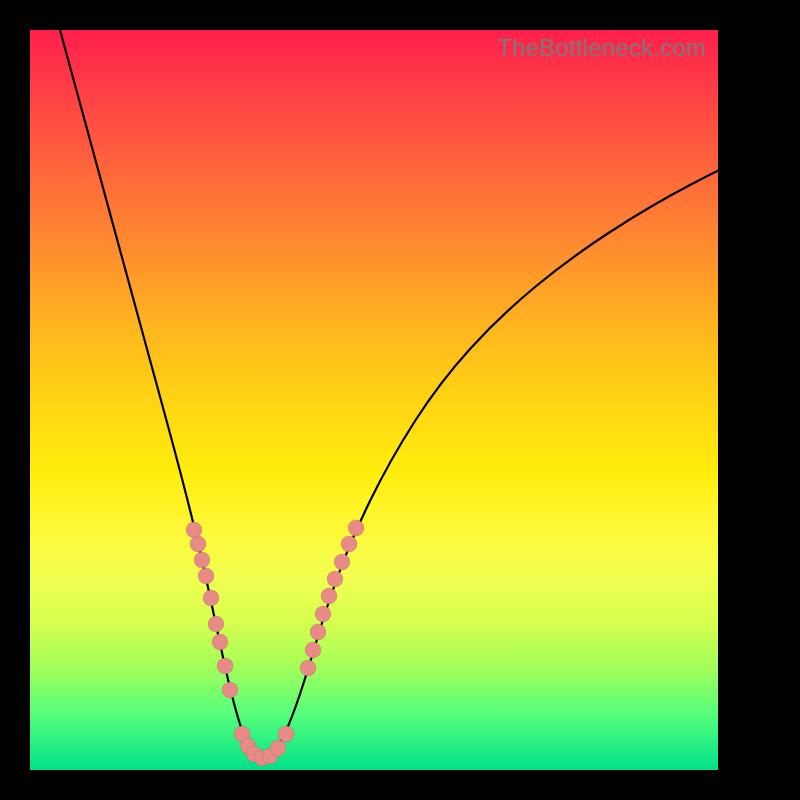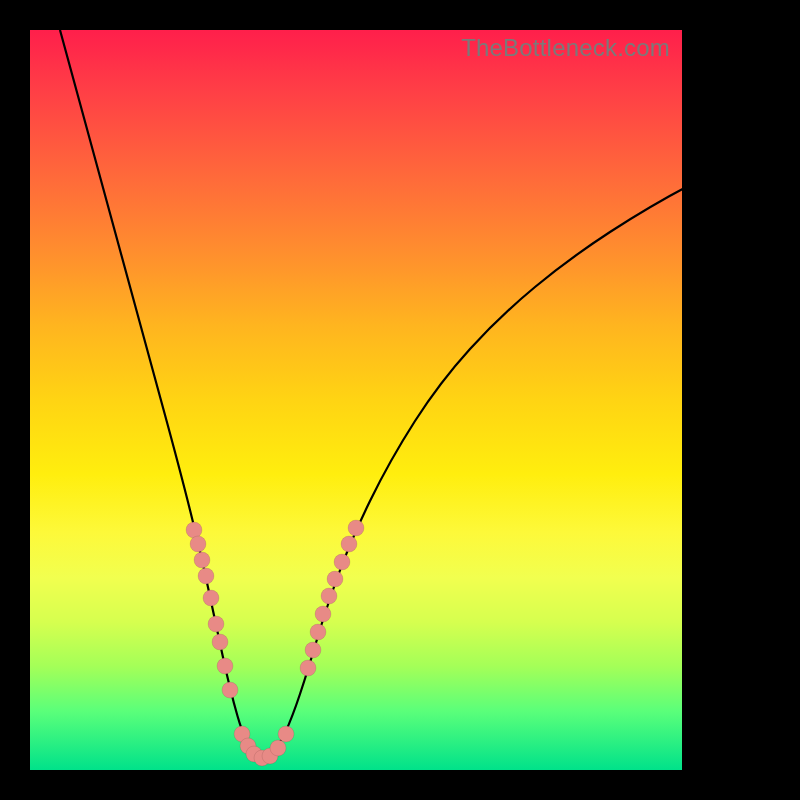--- a/index.html
+++ b/index.html
@@ -33,20 +33,21 @@
       #ffb51f 40%,
       #ffd413 50%,
       #ffee0e 60%,
       #fdf93a 68%,
       #f1ff4f 74%,
       #d6ff4f 80%,
       #a4ff58 86%,
       #5bff7a 92%,
       #00e28a 100%
     );
+    padding-left: 36px;
   }
   .watermark {
     position: absolute;
     top: 4px;
     right: 12px;
     color: #7a7a7a;
     font-size: 24px;
     font-weight: 500;
     letter-spacing: 0.2px;
     user-select: none;

